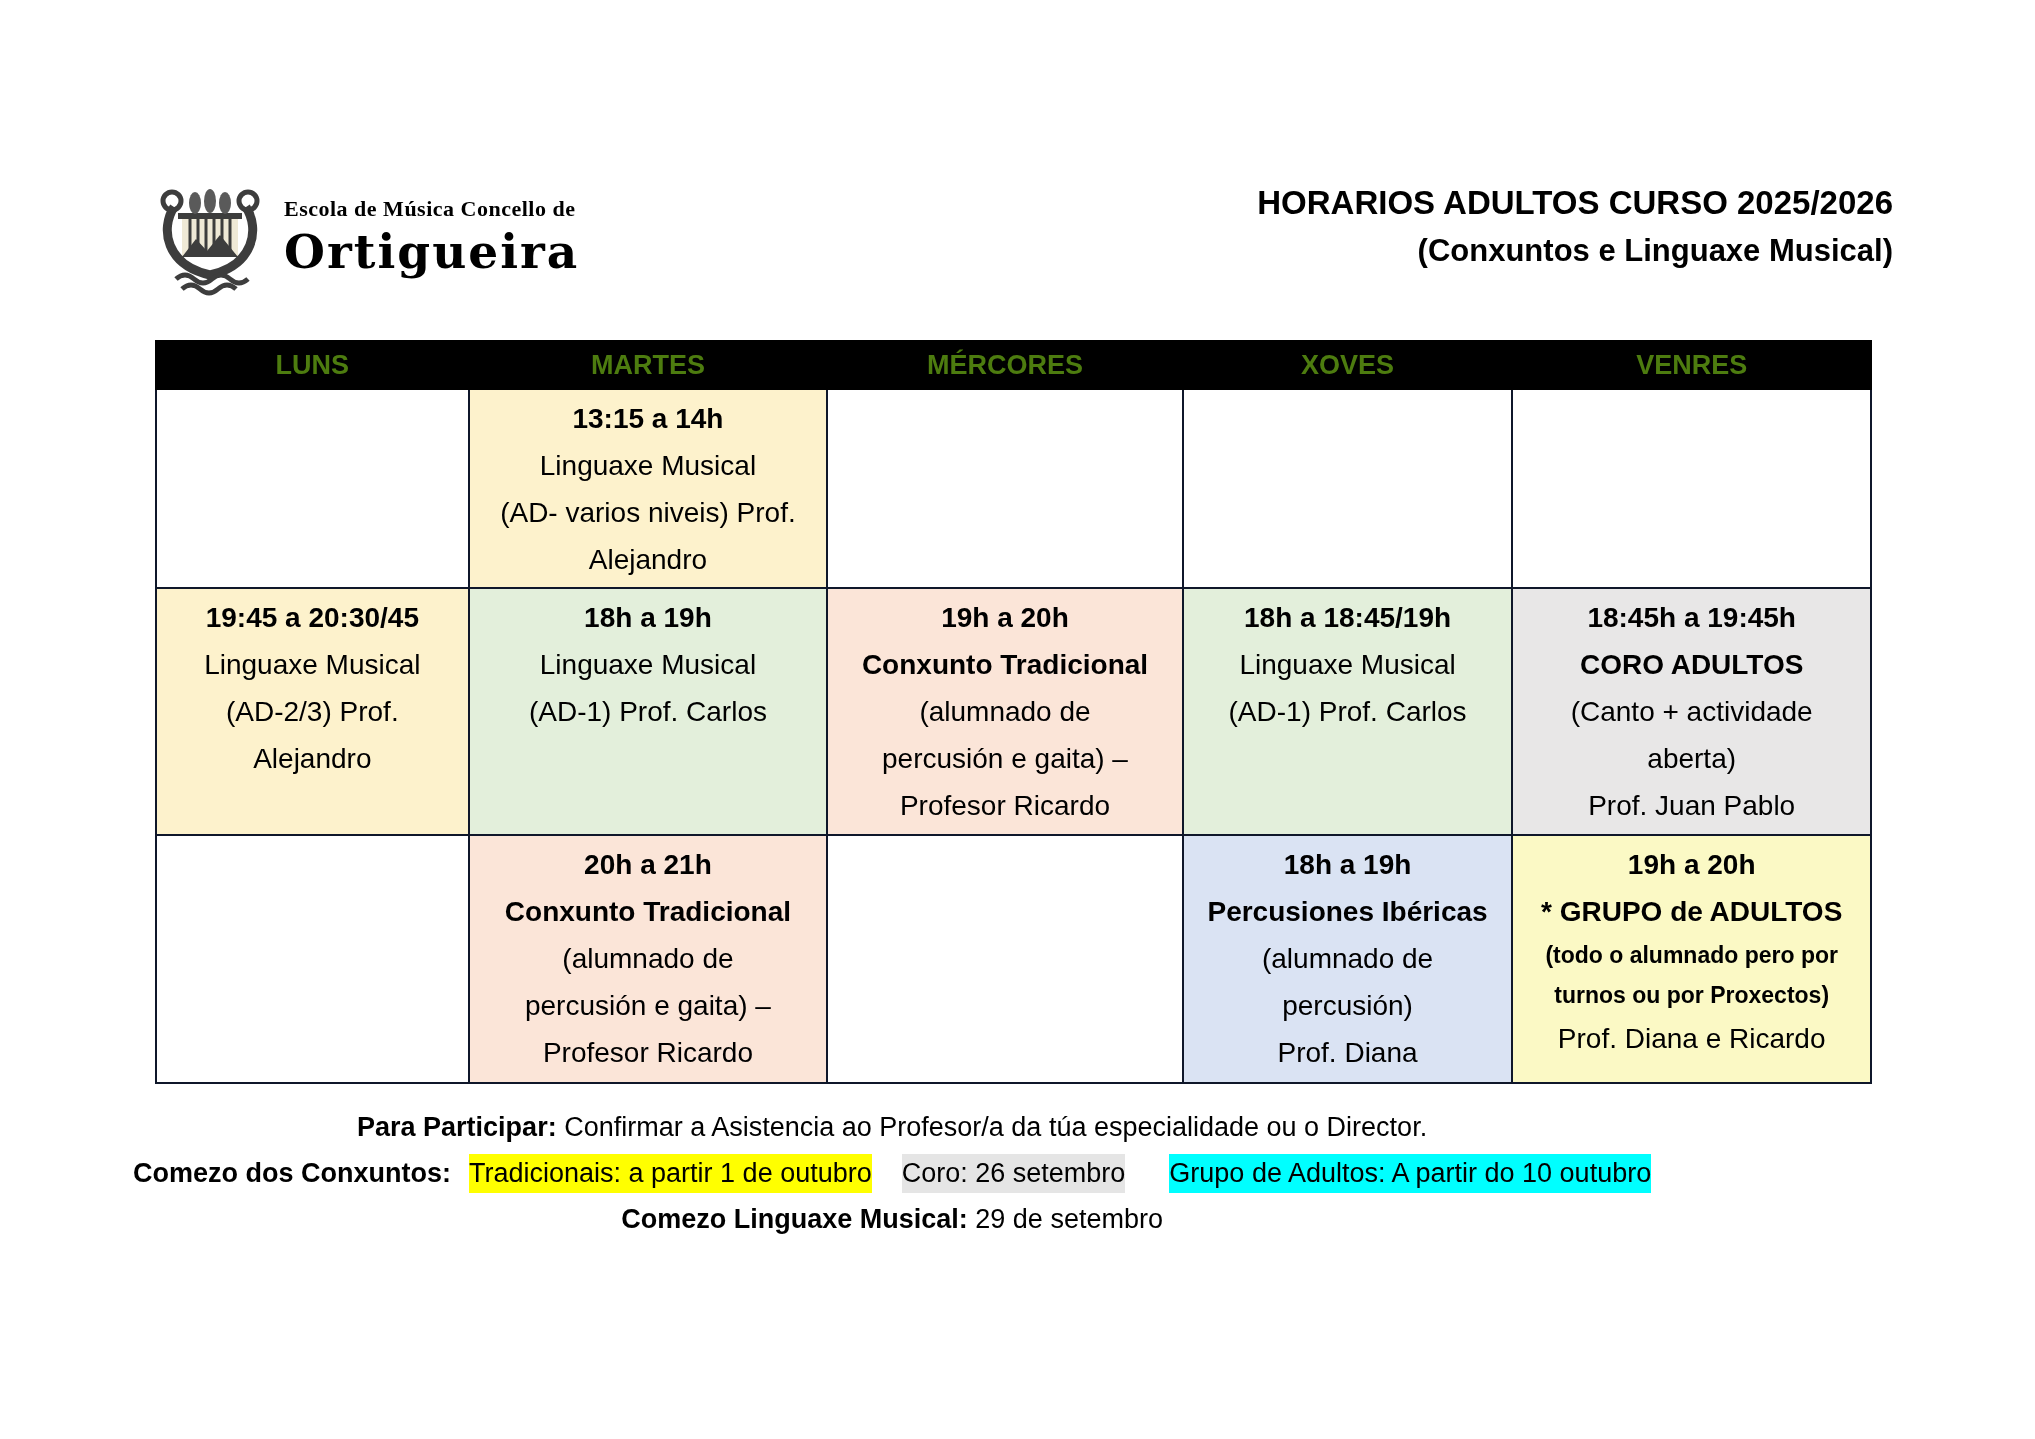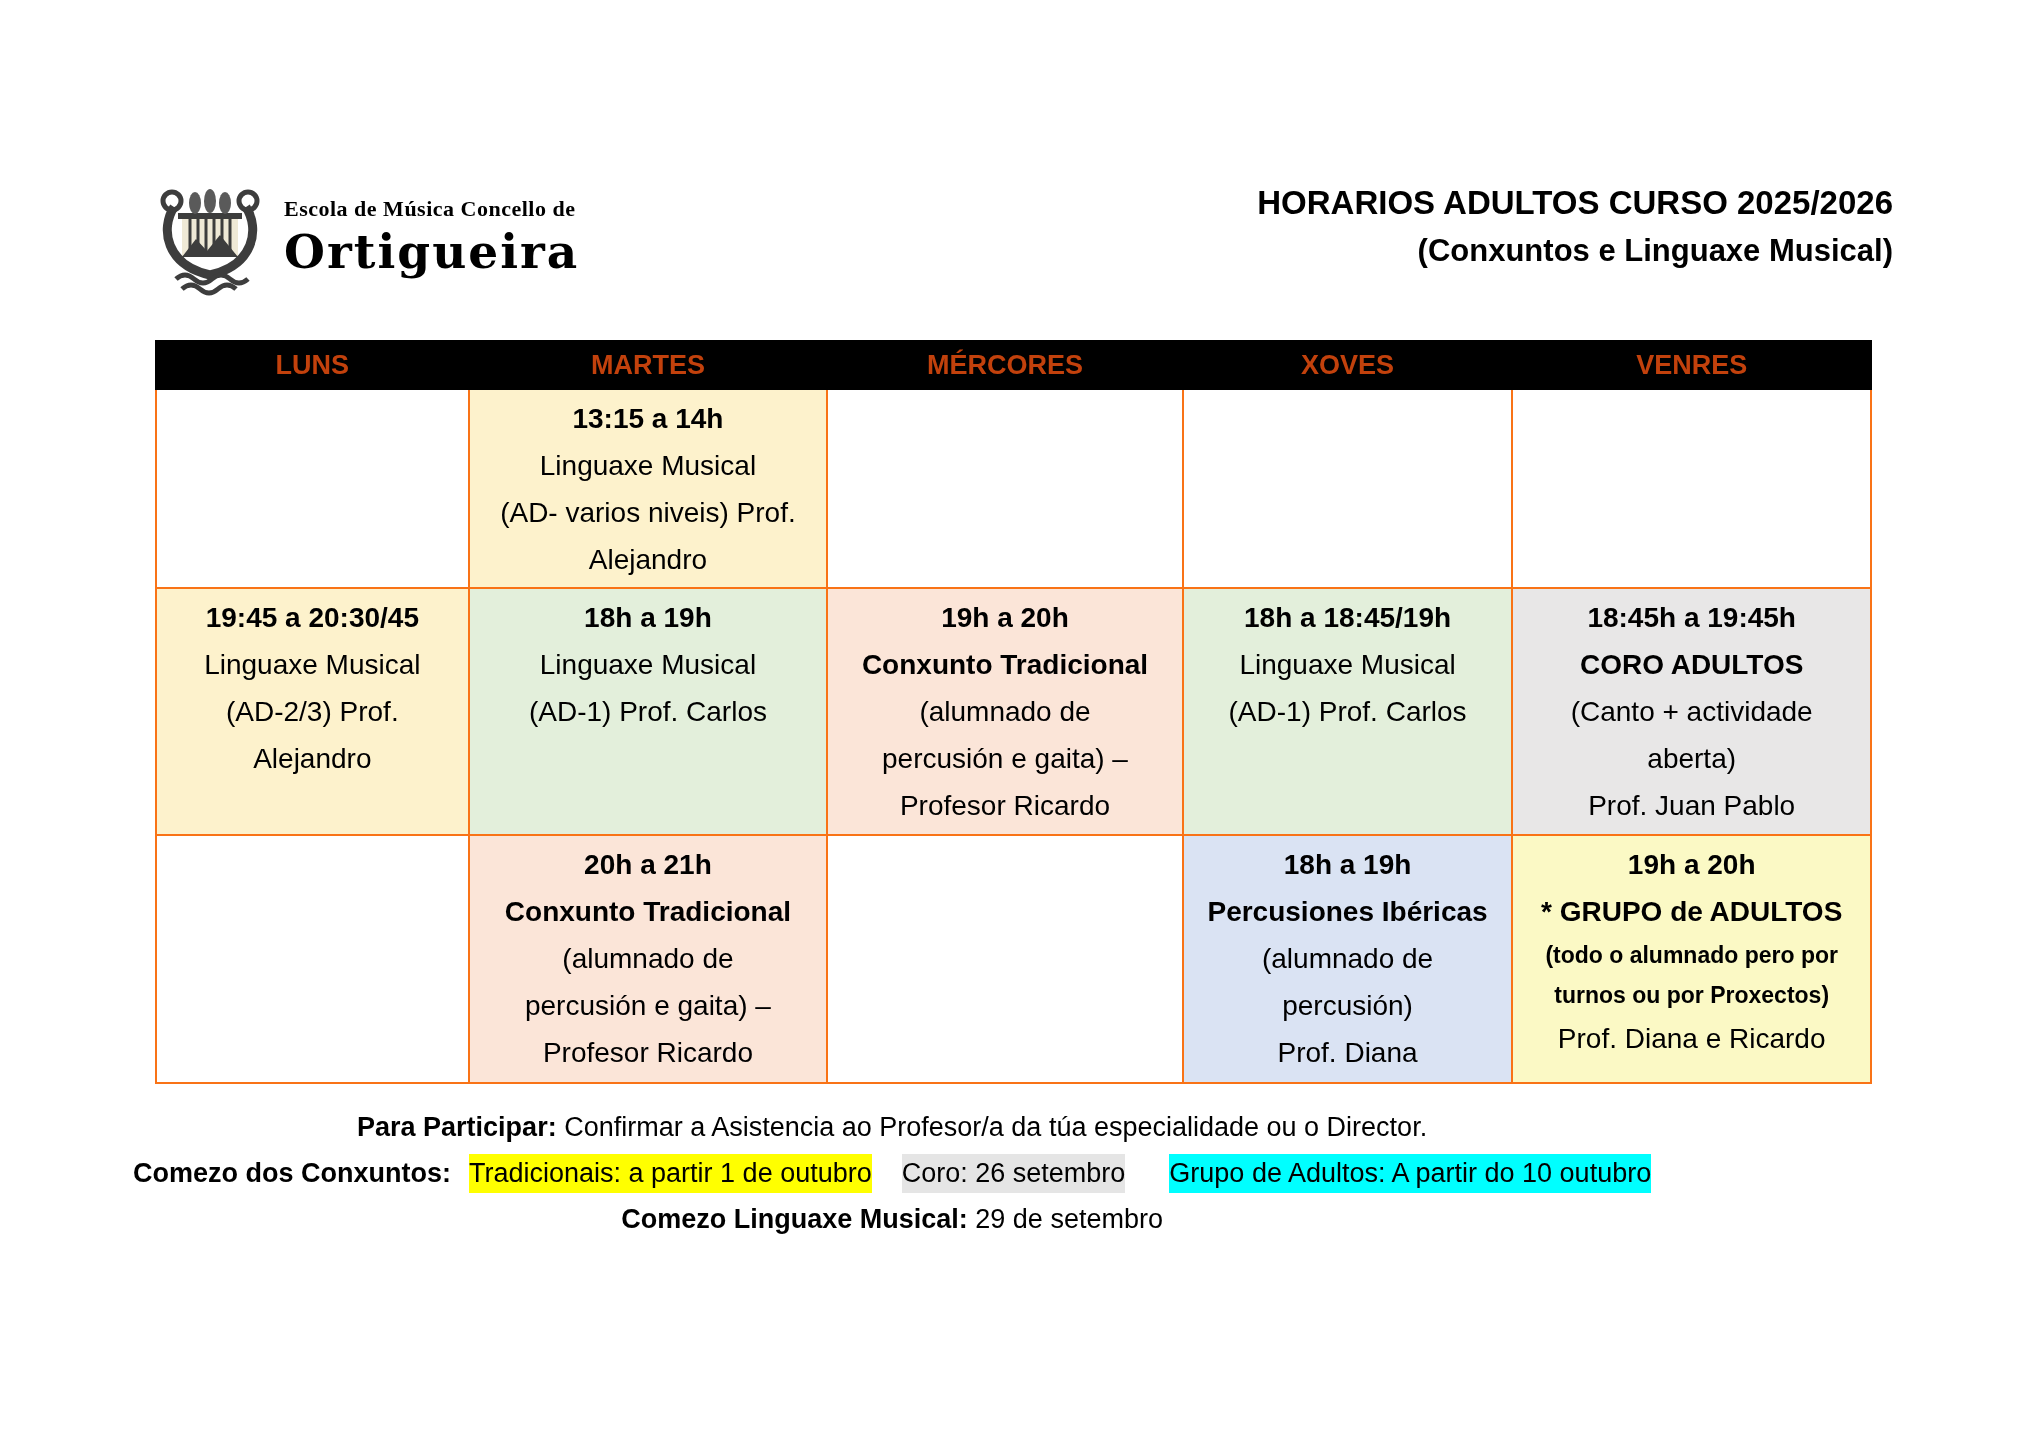--- a/index.html
+++ b/index.html
@@ -23,27 +23,27 @@
   .doc-title{position:absolute;right:142px;top:183px;text-align:right;font-weight:bold;}
   .doc-title .l1{font-size:33px;line-height:40px;}
   .doc-title .l2{font-size:31px;line-height:40px;margin-top:8px;}
 
   
   table.schedule{
     position:absolute;left:155px;top:340px;width:1717px;
     border-collapse:collapse;table-layout:fixed;
   }
   table.schedule th{
-    background:#000;color:#c2410c;
+    background:#000;color:#4d7c0f;
     height:46px;padding:0;
     font-size:27px;font-weight:bold;text-align:center;
     border:2px solid #000;
   }
   table.schedule td{
-    border:2px solid #f97316;
+    border:2px solid #0f172a;
     vertical-align:top;text-align:center;
     padding:5px 4px 0 4px;
     background:#fff;
   }
   tr.r1 td{height:192px;}
   tr.r2 td{height:240px;}
   tr.r3 td{height:241px;}
   td.white-top{border-top:3px solid #ffffff;}
   .ln{font-size:28px;line-height:47px;white-space:nowrap;}
   .ln.b{font-weight:bold;}

